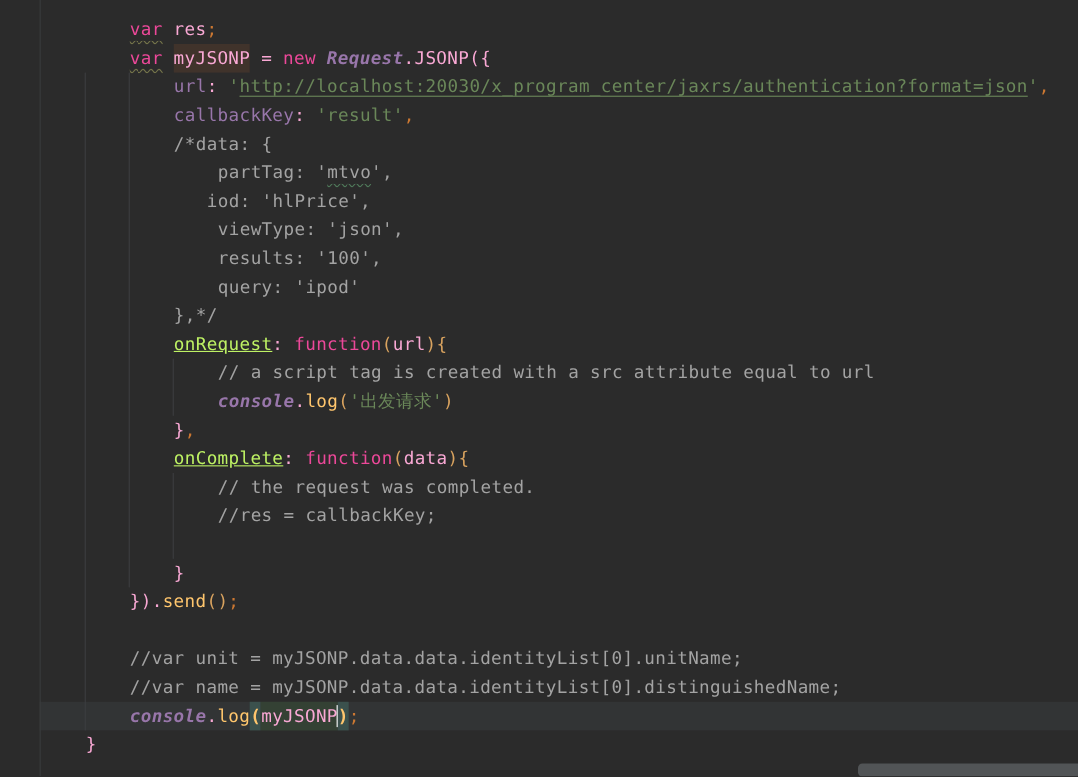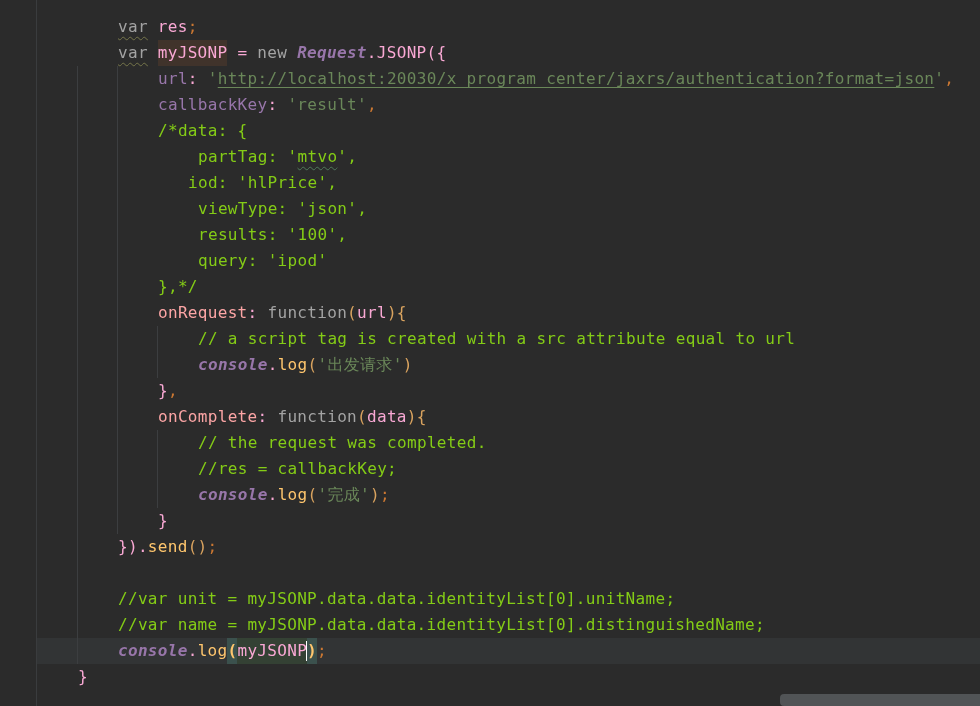--- a/index.html
+++ b/index.html
@@ -10,26 +10,26 @@
   }
   .gutter-sep{position:absolute;top:0;width:1px;height:706px;background:#3a3c3e;z-index:1;}
   .indent-guide{position:absolute;width:1px;background:#3c3e40;z-index:1;}
   .current-line{position:absolute;background:#323435;z-index:0;}
   .code-area{position:absolute;inset:0;z-index:2;}
   .code-line{
     position:absolute;height:26px;line-height:26px;white-space:pre;
     font-size:16px;letter-spacing:0.32px;
   }
   .tk{display:inline-block;height:26px;line-height:26px;vertical-align:top;}
-  .tk.kw{color:#a3a3a3;}
+  .tk.kw{color:#ec4899;}
   .tk.def{color:#f9a8d4;}
   .tk.str{color:#6A8759;}
-  .tk.com{color:#84cc16;}
+  .tk.com{color:#a3a3a3;}
   .tk.prop{color:#9876AA;}
-  .tk.meth{color:#fca5a5;}
+  .tk.meth{color:#bef264;text-decoration:underline;}
   .tk.fn{color:#FFC66D;}
   .tk.brk{color:#D9A35F;}
   .tk.punc{color:#CC7832;}
   .tk.glob{color:#9876AA;font-weight:bold;font-style:italic;}
   .tk.wavy{text-decoration:underline wavy #75754a;text-decoration-thickness:1px;text-underline-offset:4px;}
   .tk.wavy-green{text-decoration:underline wavy #4f7a5a;text-decoration-thickness:1px;text-underline-offset:4px;}
   .tk.link{text-decoration:underline;text-decoration-color:#6A8759;text-underline-offset:3px;}
   .tk.hl-write{background:#40332B;}
   .tk.hl-read{background:#344134;}
   .tk.hl-paren{background:#3B514D;font-weight:bold;}
@@ -57,21 +57,20 @@
       <div class="code-line" style="top: 222px; left: 198px;"><span class="tk com">results: '100',</span></div>
       <div class="code-line" style="top: 248px; left: 198px;"><span class="tk com">query: 'ipod'</span></div>
       <div class="code-line" style="top: 274px; left: 158px;"><span class="tk com">},*/</span></div>
       <div class="code-line" style="top: 300px; left: 158px;"><span class="tk meth">onRequest</span><span class="tk def">: </span><span class="tk kw">function</span><span class="tk brk">(</span><span class="tk def">url</span><span class="tk brk">){</span></div>
       <div class="code-line" style="top: 352px; left: 198px;"><span class="tk glob">console</span><span class="tk def">.</span><span class="tk fn">log</span><span class="tk brk">(</span><span class="tk str">'出发请求'</span><span class="tk brk">)</span></div>
       <div class="code-line" style="top: 326px; left: 198px;"><span class="tk com">// a script tag is created with a src attribute equal to url</span></div>
       <div class="code-line" style="top: 378px; left: 158px;"><span class="tk def">}</span><span class="tk punc">,</span></div>
       <div class="code-line" style="top: 430px; left: 198px;"><span class="tk com">// the request was completed.</span></div>
       <div class="code-line" style="top: 404px; left: 158px;"><span class="tk meth">onComplete</span><span class="tk def">: </span><span class="tk kw">function</span><span class="tk brk">(</span><span class="tk def">data</span><span class="tk brk">){</span></div>
       <div class="code-line" style="top: 456px; left: 198px;"><span class="tk com">//res = callbackKey;</span></div>
-      <div class="code-line" style="top: 482px; left: 198px;"><span class="tk glob">console</span><span class="tk def">.</span><span class="tk fn">log</span><span class="tk brk">(</span><span class="tk str">'完成'</span><span class="tk brk">)</span><span class="tk punc">;</span></div>
       <div class="code-line" style="top: 508px; left: 158px;"><span class="tk def">}</span></div>
       <div class="code-line" style="top: 534px; left: 118px;"><span class="tk def">}).</span><span class="tk fn">send</span><span class="tk brk">()</span><span class="tk punc">;</span></div>
       <div class="code-line" style="top: 560px; left: 118px;"></div>
       <div class="code-line" style="top: 586px; left: 118px;"><span class="tk com">//var unit = myJSONP.data.data.identityList[0].unitName;</span></div>
       <div class="code-line" style="top: 612px; left: 118px;"><span class="tk com">//var name = myJSONP.data.data.identityList[0].distinguishedName;</span></div>
       <div class="code-line" style="top: 638px; left: 118px;"><span class="tk glob">console</span><span class="tk def">.</span><span class="tk fn">log</span><span class="tk fn hl-paren">(</span><span class="tk def hl-read">myJSONP</span><span class="caret-bar"></span><span class="tk fn hl-paren">)</span><span class="tk punc">;</span></div>
       <div class="code-line" style="top: 664px; left: 78px;"><span class="tk def">}</span></div>
     </div>
   <div class="hscroll-thumb" style="left: 780px; top: 694px; width: 200px; height: 12px; background: rgb(81, 84, 86);"></div>
 <div class="indent-guide" style="left: 77px; top: 66px; height: 598px;"></div>

